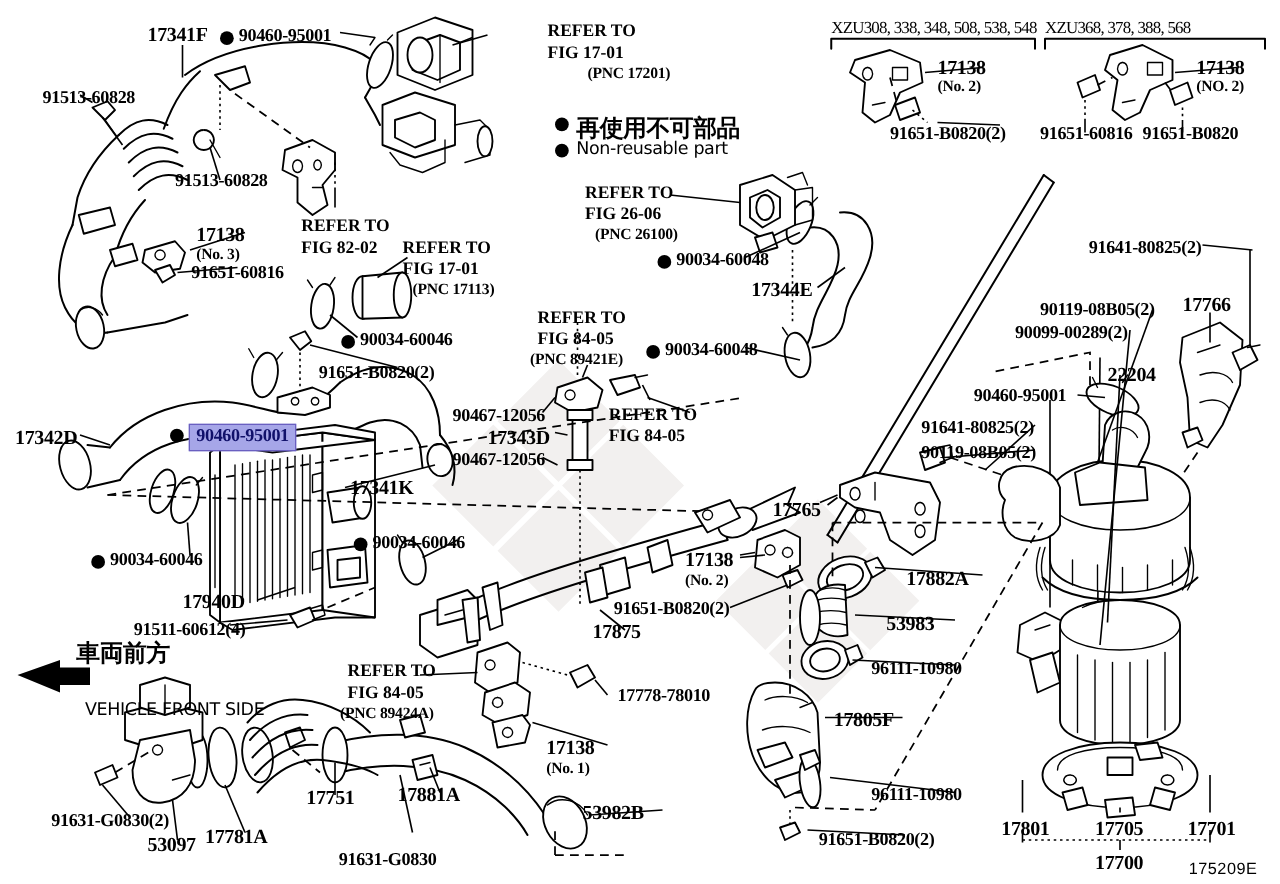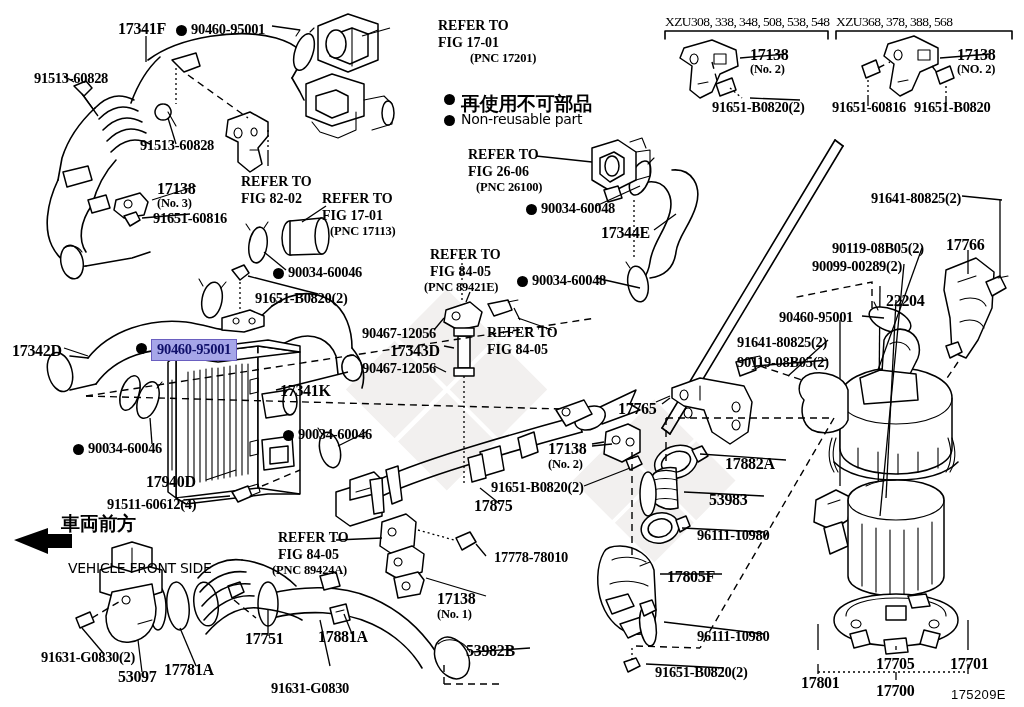--- a/index.html
+++ b/index.html
@@ -644,20 +644,20 @@
       <div class="lbl pn" style="left: 832px; top: 240px;">90119-08B05(2)</div>
       <div class="lbl pnb" style="left: 946px; top: 236px;">17766</div>
       <div class="lbl pn" style="left: 871px; top: 190px;">91641-80825(2)</div>
       <div class="lbl pnb" style="left: 750px; top: 46px;">17138</div>
       <div class="lbl sub" style="left: 750px; top: 62px;">(No. 2)</div>
       <div class="lbl pn" style="left: 712px; top: 99px;">91651-B0820(2)</div>
       <div class="lbl pnb" style="left: 957px; top: 46px;">17138</div>
       <div class="lbl sub" style="left: 957px; top: 62px;">(NO. 2)</div>
       <div class="lbl pn" style="left: 832px; top: 99px;">91651-60816</div>
       <div class="lbl pn" style="left: 914px; top: 99px;">91651-B0820</div>
-      <div class="lbl pnb" style="left: 801px; top: 655px; margin-top: 19px;">17801</div>
+      <div class="lbl pnb" style="left: 801px; top: 655px;">17801</div>
       <div class="lbl pnb" style="left: 876px; top: 655px;">17705</div>
       <div class="lbl pnb" style="left: 950px; top: 655px;">17701</div>
       <div class="lbl pnb" style="left: 876px; top: 682px;">17700</div>
       <div class="lbl code" style="left: 951px; top: 688px;">175209E</div>
     </div>
 
 </div>
 
 </body></html>

